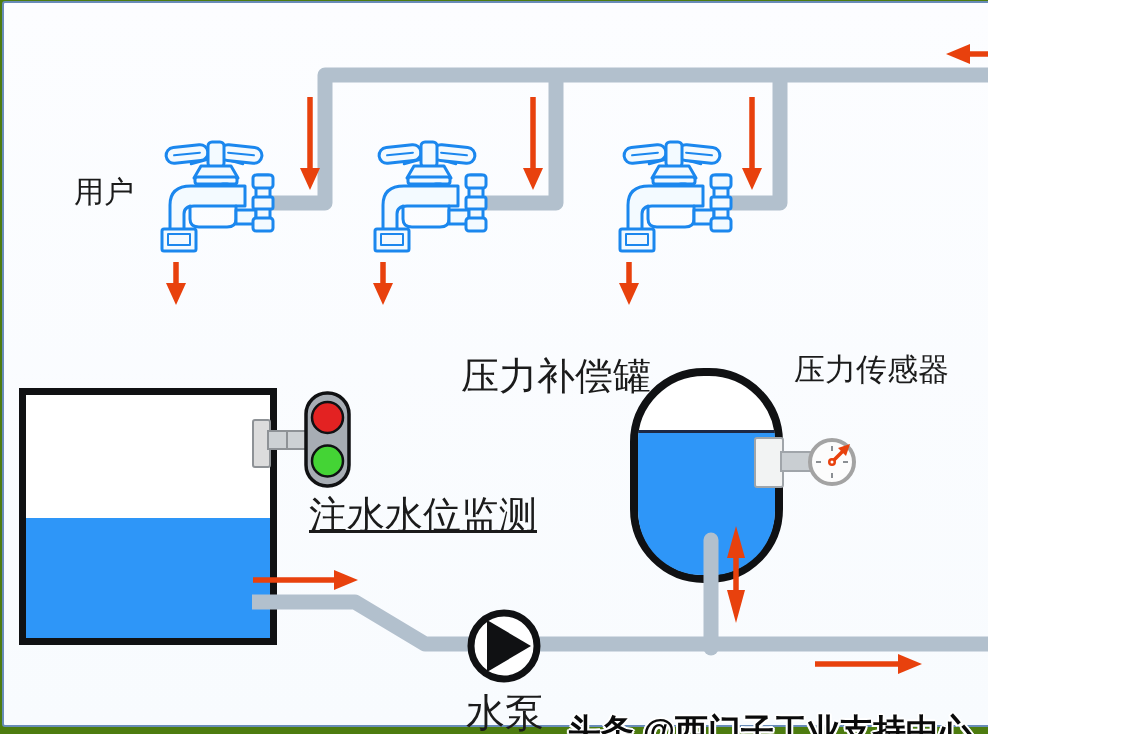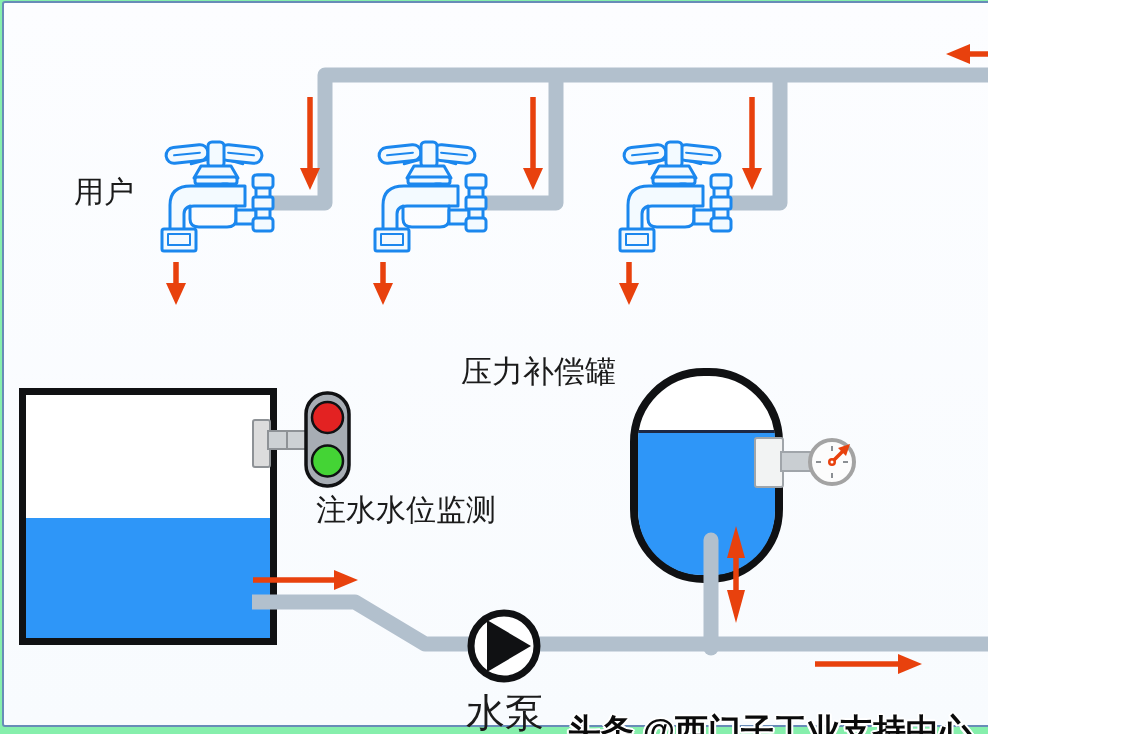--- a/index.html
+++ b/index.html
@@ -7,21 +7,21 @@
     --water:#2e96f8;
     --arrow:#e8410d;
     --faucet:#1b87ee;
     --signal-red:#e32222;
     --signal-green:#44d435;
     --outline-black:#101113;
   }
   html,body{margin:0;padding:0;background:#fff;}
   .stage{
     position:relative;width:988px;height:734px;overflow:hidden;
-    font-family:"Liberation Sans", sans-serif;background:#86efac;
+    font-family:"Liberation Sans", sans-serif;background:#4d7c0f;
   }
   .frame{
     position:absolute;left:2px;top:1px;width:1124px;height:722px;
     border:2px solid #688cb8;border-radius:3px;
     background:linear-gradient(180deg,#fcfdff 0%,#f8fbfe 100%);
   }
   
   .reservoir{
     position:absolute;left:19px;top:388px;width:258px;height:257px;
     border:7px solid var(--outline-black);background:#fff;box-sizing:border-box;
@@ -49,22 +49,22 @@
   
   .faucet{position:absolute;width:122px;height:122px;top:133px;}
   .f1{left:153px;} .f2{left:366px;} .f3{left:611px;}
   .signal{position:absolute;left:251px;top:391px;width:102px;height:100px;}
   .pump{position:absolute;left:464px;top:606px;width:80px;height:80px;}
   .gauge{position:absolute;left:753px;top:434px;width:110px;height:58px;}
   
   .lbl{position:absolute;color:#1b1b1b;white-space:nowrap;}
   .lbl-users{left:74px;top:172px;font-size:30px;}
   .lbl-reservoir{left:103px;top:653px;font-size:30px;}
-  .lbl-monitor{left:316px;top:490px;font-size:30px;}
-  .lbl-ctank{left:461px;top:351px;font-size:31px;}
+  .lbl-monitor{left:309px;top:490px;font-size:38px;text-decoration:underline;}
+  .lbl-ctank{left:461px;top:351px;font-size:38px;}
   .lbl-sensor{left:794px;top:349px;font-size:31px;}
   .lbl-pump{left:466px;top:686px;font-size:39px;}
   .watermark{
     position:absolute;right:16px;top:678px;font-size:33px;font-weight:700;color:#0a0a0a;
     white-space:nowrap;
     text-shadow:-2px 0 0 #fff,2px 0 0 #fff,0 -2px 0 #fff,0 2px 0 #fff,
       -1.5px -1.5px 0 #fff,1.5px -1.5px 0 #fff,-1.5px 1.5px 0 #fff,1.5px 1.5px 0 #fff;
     margin-top:31px;
   }
 </style>
@@ -202,16 +202,17 @@
     </g>
     <g>
       <line class="arrow-line" x1="815" y1="664" x2="900" y2="664"></line>
       <polygon class="arrow-head" points="898,654 898,674 922,664"></polygon>
     </g>
   </svg>
 
   <div class="lbl lbl-users">用户</div>
   <div class="lbl lbl-monitor">注水水位监测</div>
   <div class="lbl lbl-ctank">压力补偿罐</div>
+  <div class="lbl lbl-sensor">压力传感器</div>
   <div class="lbl lbl-pump">水泵</div>
   <div class="watermark">头条 @西门子工业支持中心</div>
 
 </div>
 
 </body></html>

